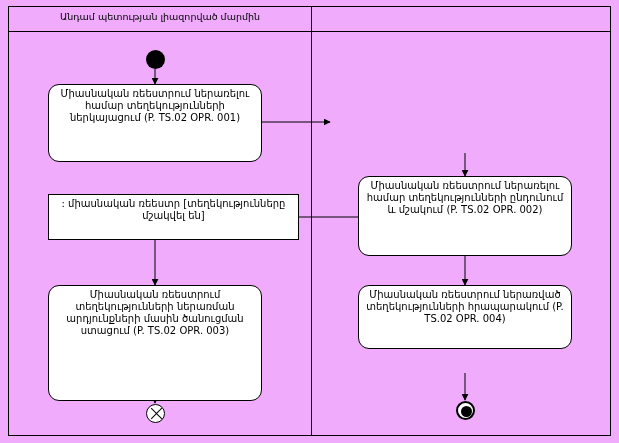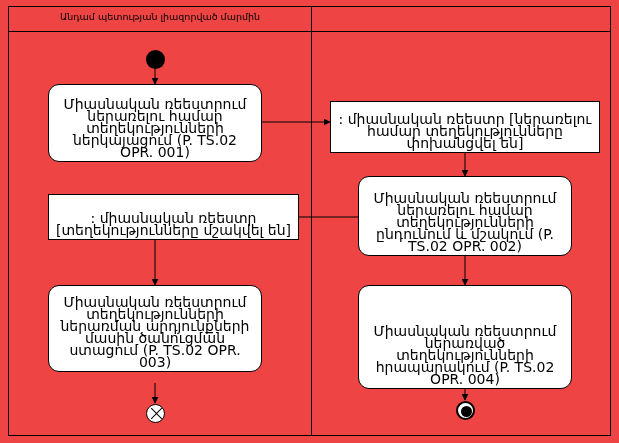--- a/index.html
+++ b/index.html
@@ -4,21 +4,21 @@
 <style>
   html, body {
     margin: 0;
     padding: 0;
     background: #ffffff;
   }
   #canvas {
     position: relative;
     width: 619px;
     height: 443px;
-    background: #ef4444;
+    background: #f0abfc;
     font-family: "DejaVu Sans", "Liberation Sans", sans-serif;
     overflow: hidden;
   }
   .frame {
     position: absolute;
     left: 8px;
     top: 6px;
     width: 603px;
     height: 430px;
     border: 1px solid #000;
@@ -50,25 +50,25 @@
   }
   .lane-title.left  { left: 9px;   width: 302px; }
   .lane-title.right { left: 312px; width: 298px; }
 
   .node {
     position: absolute;
     box-sizing: border-box;
     border: 1px solid #000;
     background: #fff;
     color: #000;
-    font-size: 14px;
+    font-size: 10px;
     line-height: 12px;
     text-align: center;
     display: flex;
-    align-items: flex-end;
+    align-items: flex-start;
     justify-content: center;
     padding: 3px 6px;
   }
   .node.rounded { border-radius: 11px; }
   .node.rect { border-radius: 0; }
 
   .start-node {
     position: absolute;
     width: 19px;
     height: 19px;
@@ -159,37 +159,34 @@
   </svg>
 
   <div class="start-node" style="left:146px; top:50px;">
     
   </div>
 
   <div class="node rounded" style="left:48px; top:84px; width:214px; height:78px;">
     <span>Միասնական ռեեստրում ներառելու համար տեղեկությունների ներկայացում (P. TS.02 OPR. 001)</span>
   </div>
 
-  <div class="node rect" style="left:330px; top:101px; width:270px; height:52px;">
-    <span>: միասնական ռեեստր [ներառելու համար տեղեկությունները փոխանցվել են]</span>
-  </div>
 
   <div class="node rounded" style="left:358px; top:176px; width:214px; height:80px;">
     <span>Միասնական ռեեստրում ներառելու համար տեղեկությունների ընդունում և մշակում (P. TS.02 OPR. 002)</span>
   </div>
 
   <div class="node rect" style="left:48px; top:194px; width:251px; height:46px;">
     <span>: միասնական ռեեստր [տեղեկությունները մշակվել են]</span>
   </div>
 
-  <div class="node rounded" style="left:358px; top:285px; width:214px; height:104px;">
+  <div class="node rounded" style="left:358px; top:285px; width:214px; height:64px;">
     <span>Միասնական ռեեստրում ներառված տեղեկությունների հրապարակում (P. TS.02 OPR. 004)</span>
   </div>
 
-  <div class="node rounded" style="left:48px; top:285px; width:214px; height:87px;">
+  <div class="node rounded" style="left:48px; top:285px; width:214px; height:116px;">
     <span>Միասնական ռեեստրում տեղեկությունների ներառման արդյունքների մասին ծանուցման ստացում (P. TS.02 OPR. 003)</span>
   </div>
 
   <div class="abort-node" style="left:146px; top:404px;">
     <span class="x1"></span>
     <span class="x2"></span>
 
   </div>
 
   <div class="end-node" style="left:456px; top:401px;">

